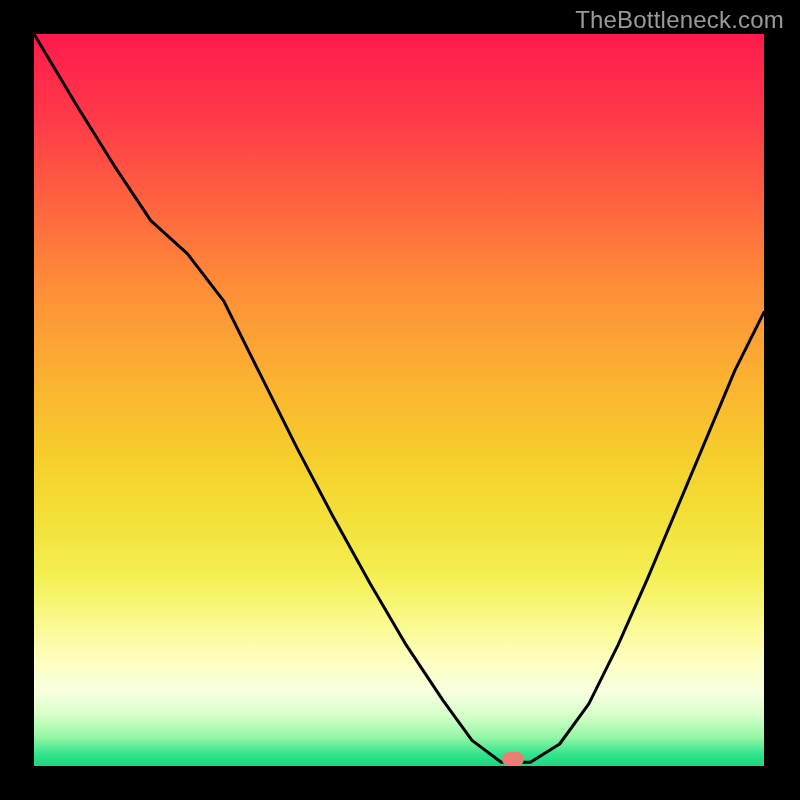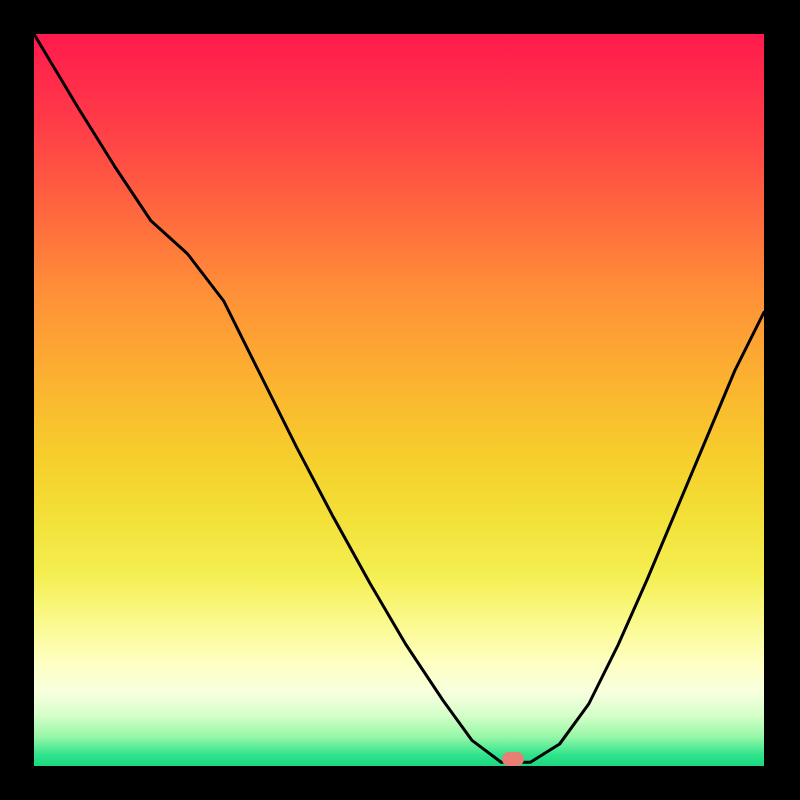--- a/index.html
+++ b/index.html
@@ -73,13 +73,14 @@
 
 <div class="frame">
   <div class="gradient-area"></div>
 
   <svg class="curve" viewBox="0 0 730 732" preserveAspectRatio="none">
     <path id="curve-path" fill="none" stroke="#000" stroke-width="3" stroke-linejoin="round" stroke-linecap="round" d="M0.0 0.0 L43.8 73.2 L80.3 131.8 L116.8 186.7 L153.3 219.6 L189.8 267.2 L226.3 340.4 L262.8 413.6 L299.3 483.1 L335.8 549.0 L372.3 611.2 L408.8 666.1 L438.0 706.4 L467.2 728.3 L496.4 728.3 L525.6 710.0 L554.8 669.8 L584.0 611.2 L613.2 545.3 L642.4 475.8 L671.6 406.3 L700.8 336.7 L730.0 278.2"></path>
   </svg>
 
   <div class="marker" id="marker" style="left: 512.88px; top: 758.68px;"></div>
 
+  <div class="watermark">TheBottleneck.com</div>
 </div>
 
 </body></html>

